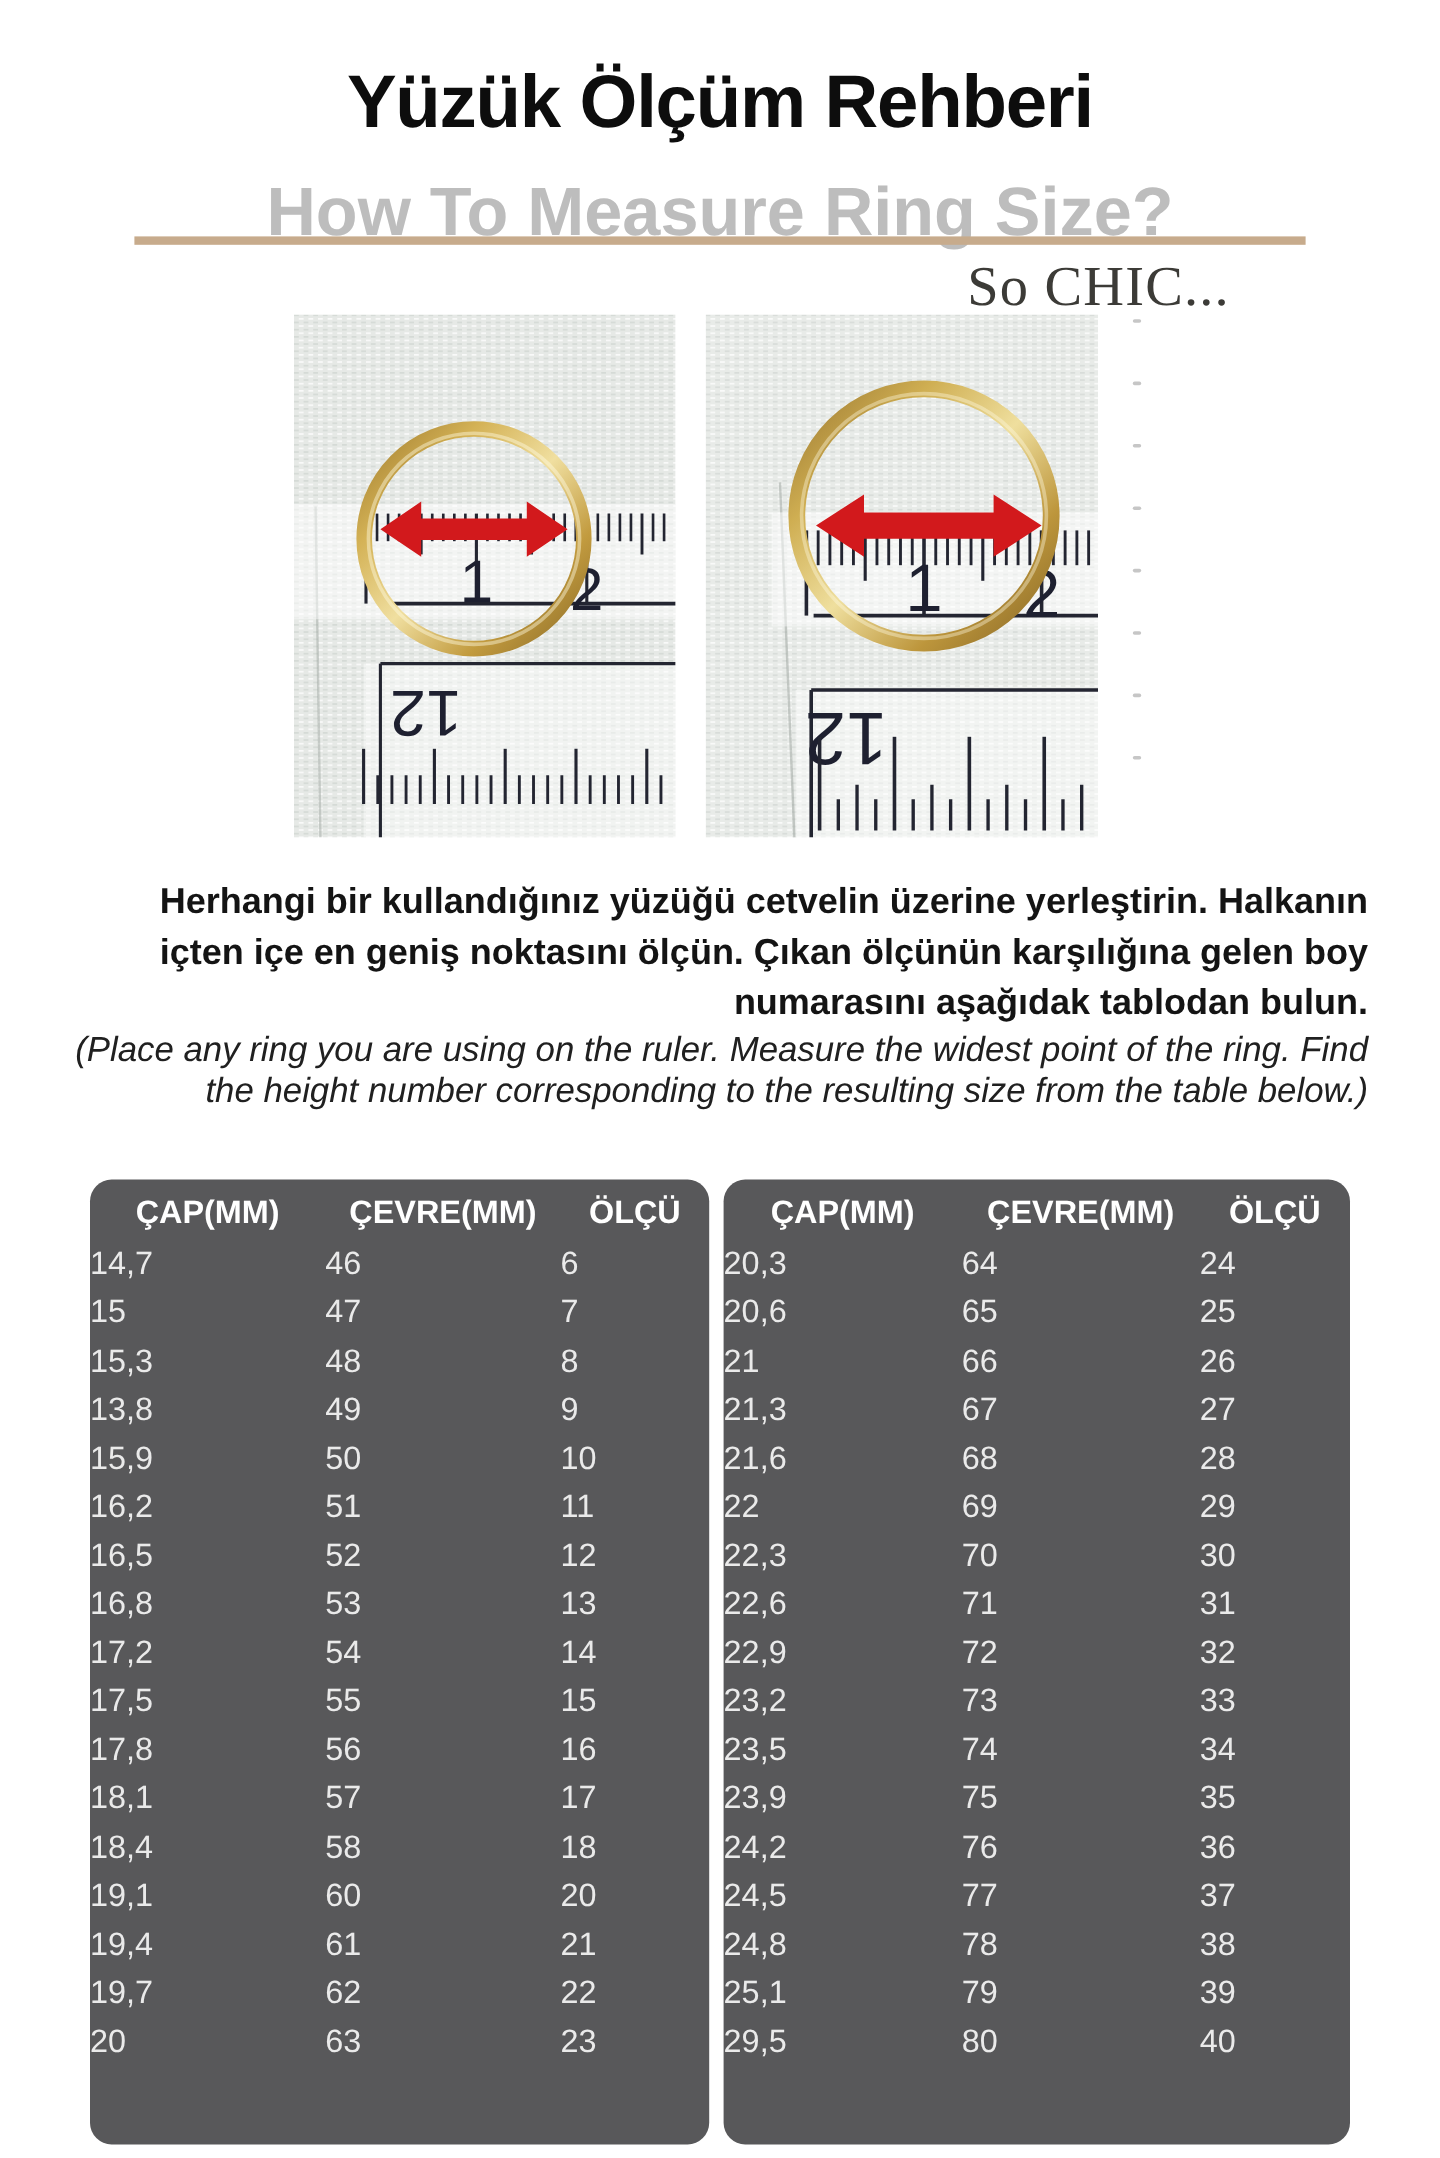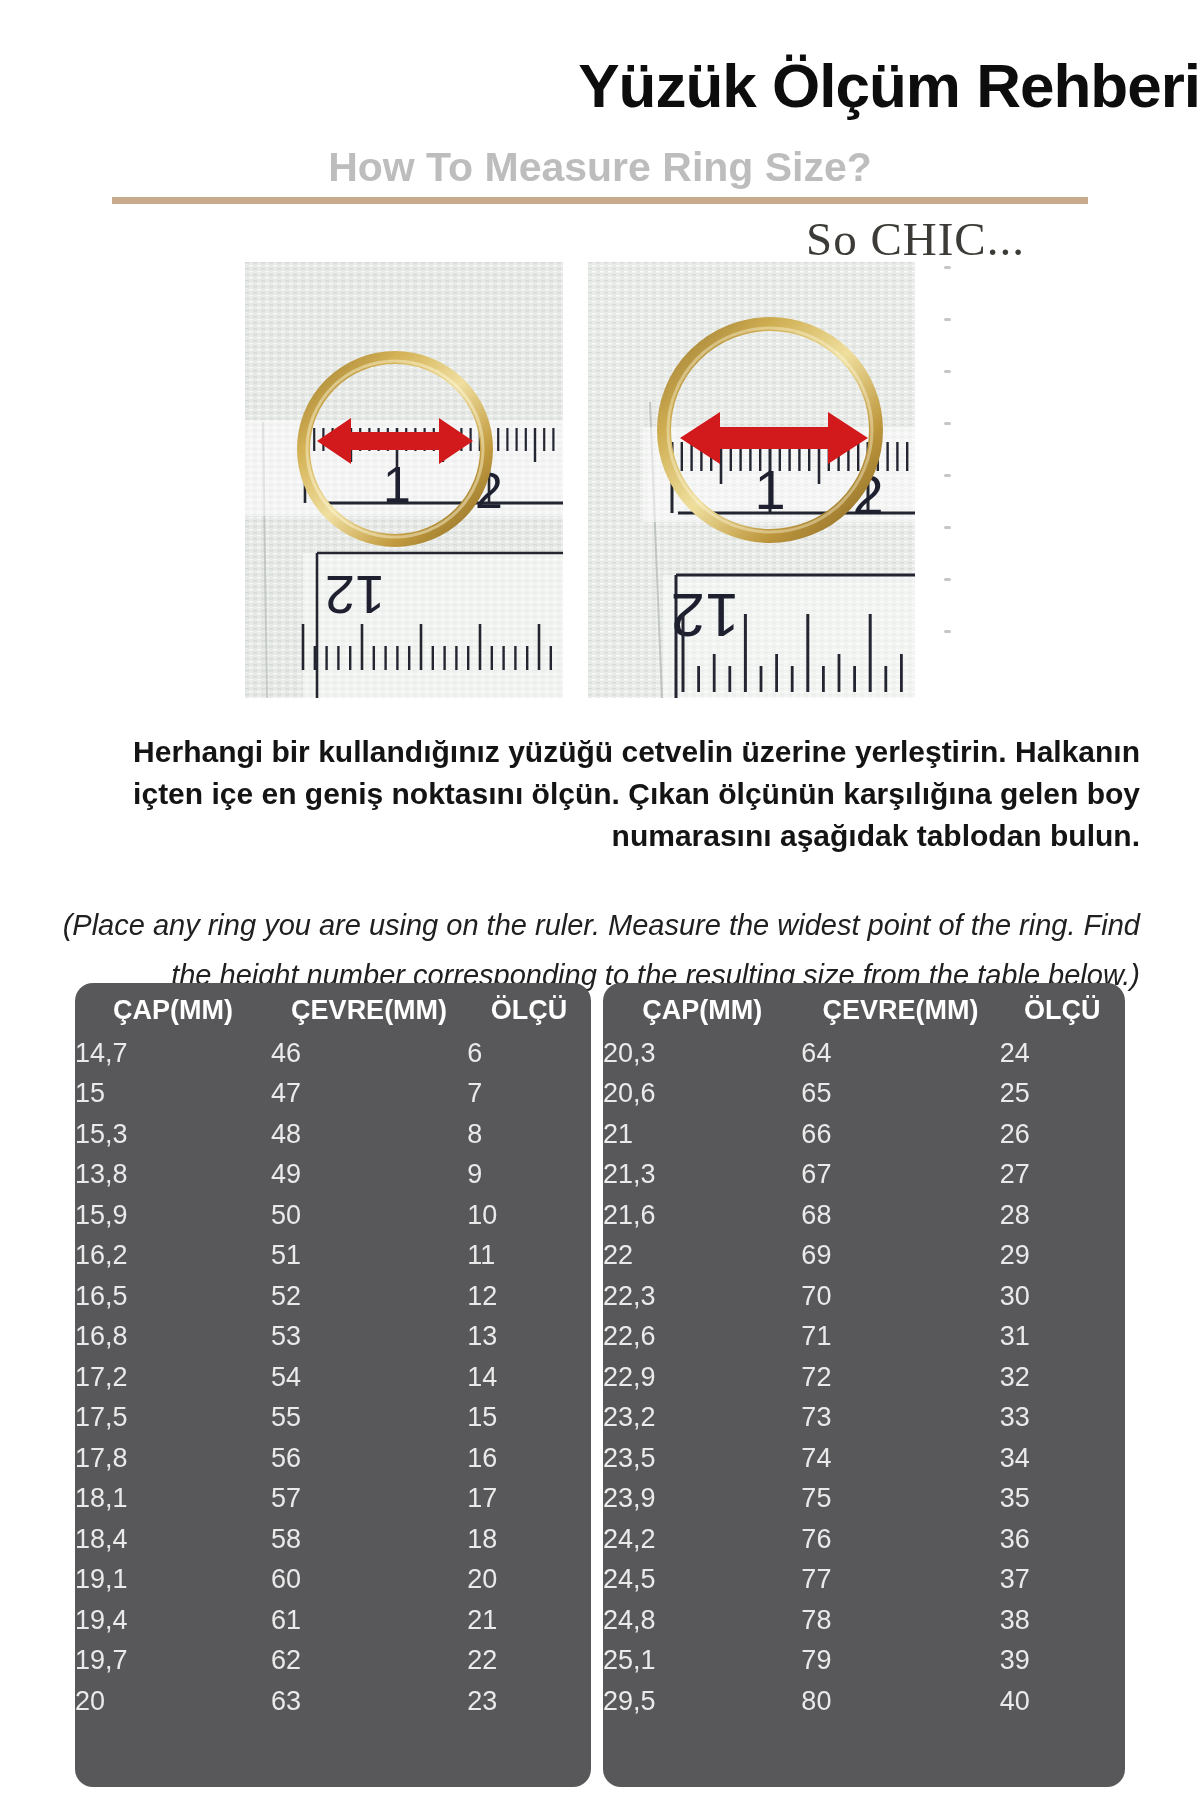--- a/index.html
+++ b/index.html
@@ -1,30 +1,30 @@
 <!DOCTYPE html>
 <html style="--divider: #c7ab8c; --table-bg: #58585a; --table-text: #eaeaea; --arrow-red: #d2191c; --title-black: #0d0d0d; --subtitle-gray: #bdbdbd; --brand-gray: #3c3b37; --dot-gray: #c6c6c6;"><head>
 <meta charset="utf-8">
 <style>
   html,body{margin:0;padding:0;background:#ffffff;}
   #canvas{position:relative;width:1200px;height:1798px;background:#fff;overflow:hidden;
           font-family:"Liberation Sans",sans-serif;margin:0 auto;}
   .abs{position:absolute;}
-  .page-title{top:50px;left:0;width:1200px;text-align:right;
+  .page-title{top:50px;left:0;width:1200px;text-align:center;
       font-size:62px;font-weight:bold;letter-spacing:-1px;color:var(--title-black,#0d0d0d);}
   .page-subtitle{top:144px;left:0;width:1200px;text-align:center;
-      font-size:41px;font-weight:bold;color:var(--subtitle-gray,#bdbdbd);}
+      font-size:57px;font-weight:bold;color:var(--subtitle-gray,#bdbdbd);}
   .divider{top:197px;left:112px;width:976px;height:7px;background:var(--divider,#c7ab8c);}
   .brand{top:212px;left:806px;width:300px;font-family:"Liberation Serif",serif;
       font-size:47px;color:var(--brand-gray,#3c3b37);letter-spacing:1px;white-space:nowrap;}
   .photo{top:262px;}
   .dotcol .dash{position:absolute;width:7px;height:3px;border-radius:2px;background:var(--dot-gray,#c6c6c6);left:0;}
   .para{left:60px;width:1080px;text-align:right;color:#141414;}
   .para-tr{top:731px;font-size:30px;font-weight:bold;line-height:42px;}
-  .para-en{top:900px;font-size:29px;font-style:italic;font-weight:normal;line-height:50px;color:#202020;}
+  .para-en{top:858px;font-size:29px;font-style:italic;font-weight:normal;line-height:34px;color:#202020;}
   .sizetable{top:983px;height:804px;background:var(--table-bg,#58585a);border-radius:18px;
       display:flex;flex-direction:column;}
   .sizetable .thead{height:46px;display:grid;grid-template-columns:38% 38% 24%;
       align-items:center;text-align:center;color:#ffffff;font-size:27px;font-weight:bold;padding-top:4px;}
   .trow{height:40.5px;display:grid;grid-template-columns:38% 38% 24%;align-items:center;
       text-align:left;color:var(--table-text,#eaeaea);font-size:27px;font-weight:normal;}
   .tbl-left{left:75px;width:516px;}
   .tbl-right{left:603px;width:522px;}
   svg text{font-family:"Liberation Sans",sans-serif;}
 </style>

